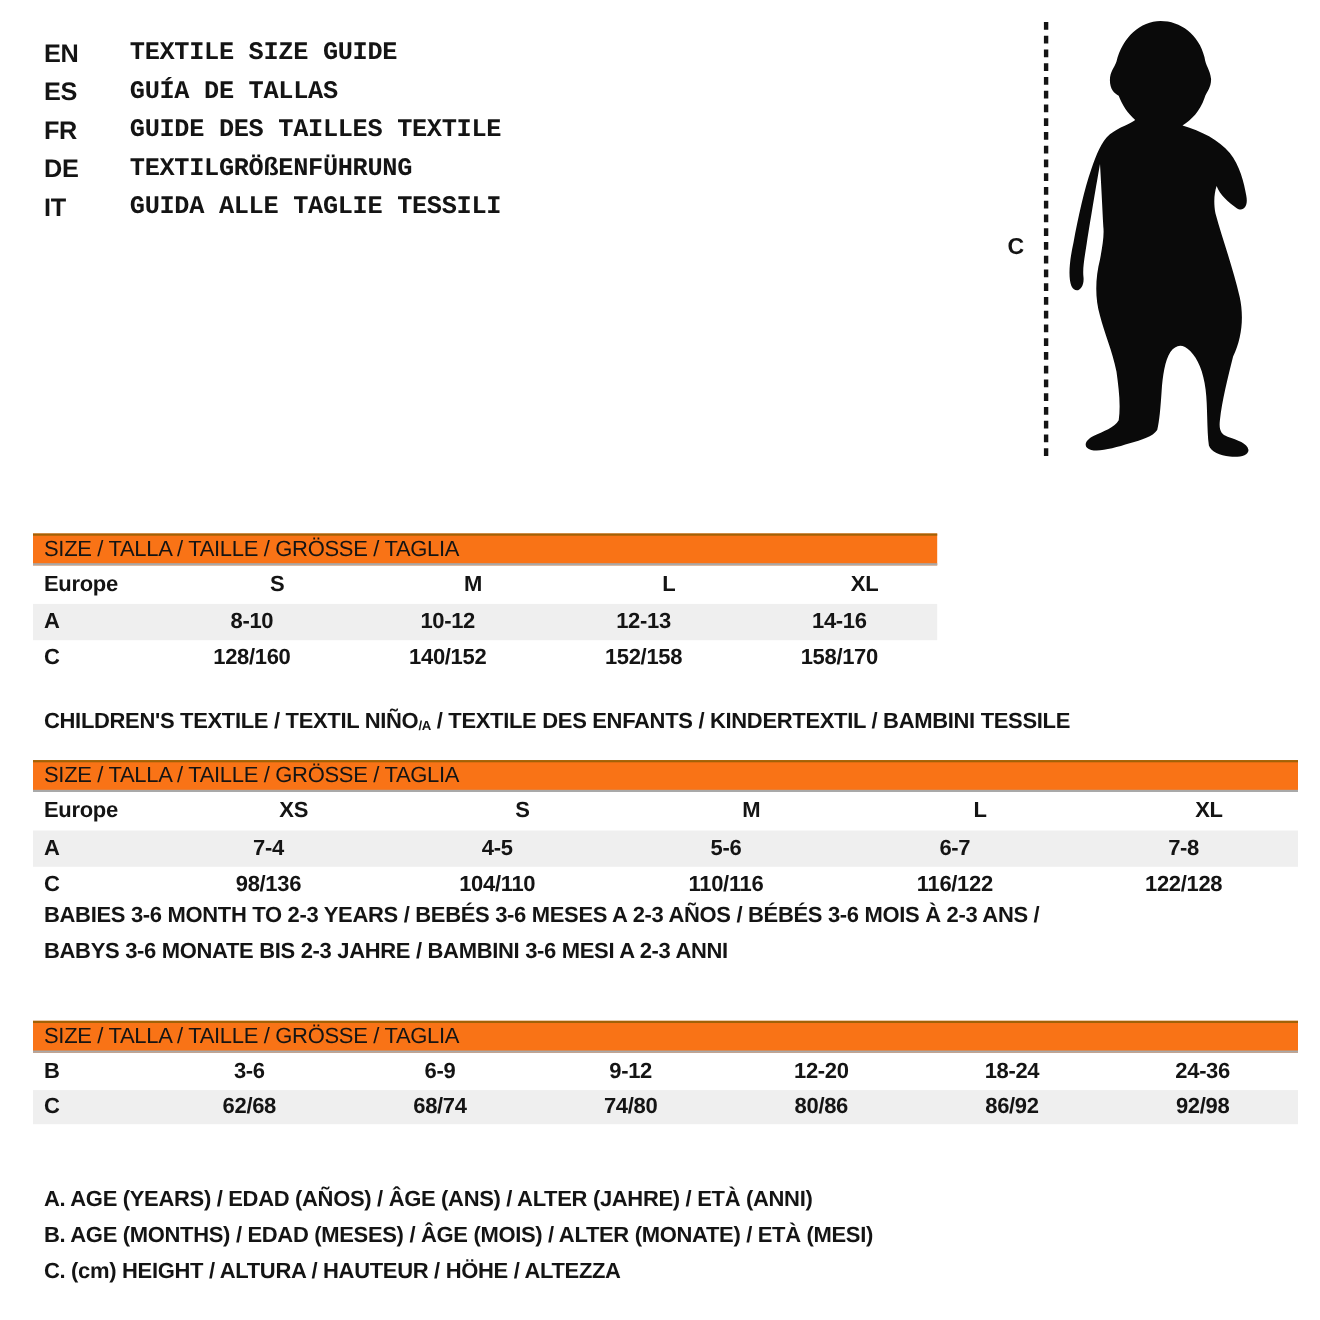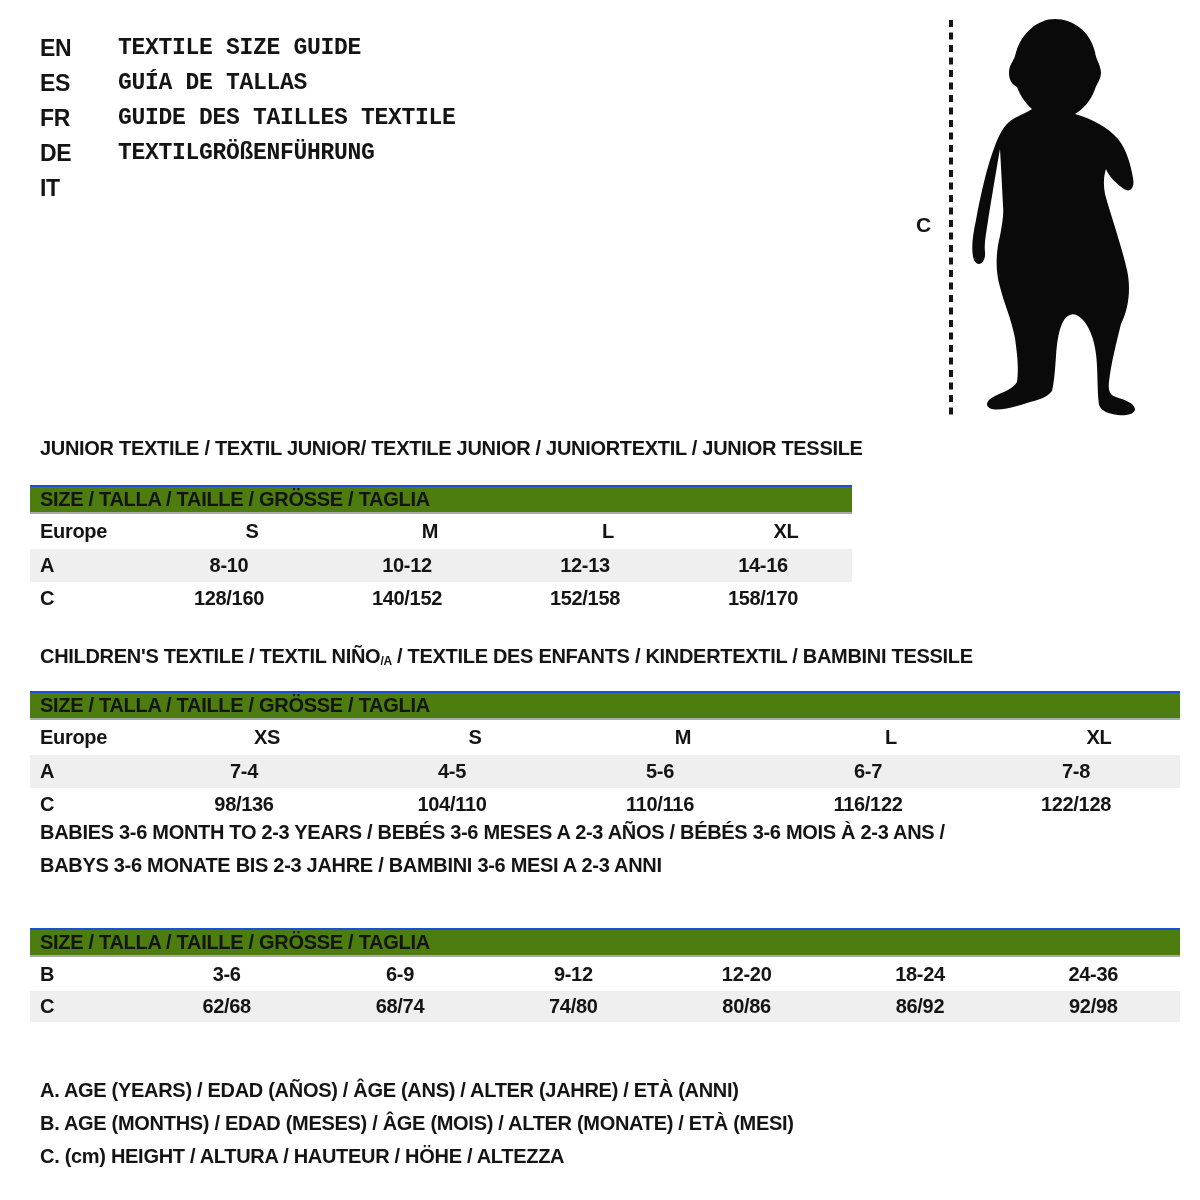--- a/index.html
+++ b/index.html
@@ -21,23 +21,23 @@
   .figure{position:absolute;left:900px;top:0;width:300px;height:430px;}
   .measure-label{position:absolute;left:16px;top:213px;font-size:21px;font-weight:700;}
   .dash-line{position:absolute;left:46px;top:16px;}
   .toddler{position:absolute;left:70px;top:16px;}
   
   .section-heading{position:absolute;left:40px;font-size:20px;font-weight:700;white-space:nowrap;line-height:21px;}
   .heading-sub{font-size:12px;vertical-align:-2px;}
   
   .size-table{position:absolute;left:30px;}
   .size-bar{
-    height:25px;background:#4d7c0f;
-    border-top:2px solid #1d4ed8;border-bottom:2px solid #a9a9a9;
-    font-size:20px;font-weight:700;line-height:25px;padding-left:10px;
+    height:25px;background:#f97316;
+    border-top:2px solid #a16207;border-bottom:2px solid #a9a9a9;
+    font-size:20px;font-weight:400;line-height:25px;padding-left:10px;
     box-sizing:content-box;
   }
   .t-row{display:flex;align-items:center;font-size:20px;font-weight:700;}
   .t-row.header{height:35px;gap:46px;}
   .t-row.data{height:33px;}
   .t-row.data-b{height:34px;}
   .t-row.data-c{height:31px;}
   .t-row.shade{background:#efefef;}
   .cell{flex:1;text-align:center;white-space:nowrap;}
   .cell.label{flex:0 0 100px;text-align:left;padding-left:10px;}
@@ -61,20 +61,21 @@
     <div class="lang-row">
       <span class="lang-code">FR</span>
       <span class="lang-title">GUIDE DES TAILLES TEXTILE</span>
     </div>
     <div class="lang-row">
       <span class="lang-code">DE</span>
       <span class="lang-title">TEXTILGRÖßENFÜHRUNG</span>
     </div>
     <div class="lang-row">
       <span class="lang-code">IT</span>
+      <span class="lang-title">GUIDA ALLE TAGLIE TESSILI</span>
     </div>
   </div>
 
   <div class="figure">
     <span class="measure-label">C</span>
     <svg class="dash-line" width="10" height="404" viewBox="0 0 10 404">
       <line x1="5" y1="4" x2="5" y2="400" stroke="#141414" stroke-width="4" stroke-dasharray="7 5.5"></line>
     </svg>
     <svg class="toddler" width="170" height="400" viewBox="0 0 170 400">
       <path fill="#0a0a0a" d="M85,3
@@ -88,21 +89,20 @@
         C78,381 68,384 57,387 C44,391 30,395 22,393 C14,391 16,384 25,380
         C33,376 43,373 47,366 C49,352 47,337 45,322 C41,302 34,287 30,271
         C25,254 26,236 30,220 C32,209 34,198 33,190 C32,170 31,150 30,133
         C27,150 22,180 18,205 C16,218 14,228 15,236 C16,247 8,252 4,244
         C1,236 2,222 6,204 C10,182 16,155 22,138 C27,124 31,113 39,106
         C48,99 57,97 62,93 C55,87 50,79 47,71 C43,69 39,65 39,57
         C39,49 43,46 45,40 C50,18 67,3 85,3 Z"></path>
     </svg>
   </div>
 
-  <div class="section-heading" style="top:438px;">JUNIOR TEXTILE / TEXTIL JUNIOR/ TEXTILE JUNIOR / JUNIORTEXTIL / JUNIOR TESSILE</div>
   <div class="size-table" style="top:485px;width:822px;">
     <div class="size-bar">SIZE / TALLA / TAILLE / GRÖSSE / TAGLIA</div>
     <div class="t-row header">
       <div class="cell label">Europe</div>
       <div class="cell">S</div>
       <div class="cell">M</div>
       <div class="cell">L</div>
       <div class="cell">XL</div>
     </div>
     <div class="t-row data shade">

